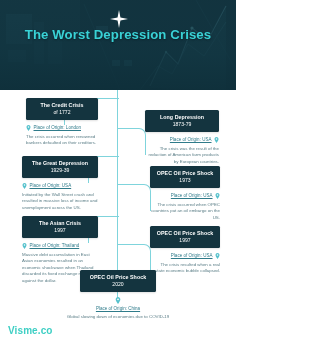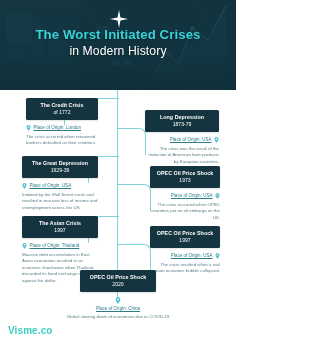--- a/index.html
+++ b/index.html
@@ -113,22 +113,21 @@
       <path d="M84,4 L120,90" stroke="#3d7b8a" stroke-width=".6" opacity=".4" fill="none"></path>
       <path d="M196,0 L236,70" stroke="#3d7b8a" stroke-width=".6" opacity=".35" fill="none"></path>
     </svg>
     <div class="veil"></div>
 
     <svg class="sparkle" viewBox="0 0 20 20">
       <path d="M10 0 L11.6 8.4 L20 10 L11.6 11.6 L10 20 L8.4 11.6 L0 10 L8.4 8.4 Z" fill="#ffffff"></path>
     </svg>
 
     <div class="title-wrap">
-      <div class="title-main">The Worst Initiated Crises</div>
-      <div class="title-sub">in Modern History</div>
+      <div class="title-main">The Worst Depression Crises</div>
     </div>
   </div>
 
   <div class="body">
 
     <div class="spine"></div>
     <div class="spine-tail"></div>
 
     <div class="branch left" style="left:64px;top:8px;width:54px;"></div>
     <div class="branch right" style="left:117px;top:38px;width:28px;"></div>

